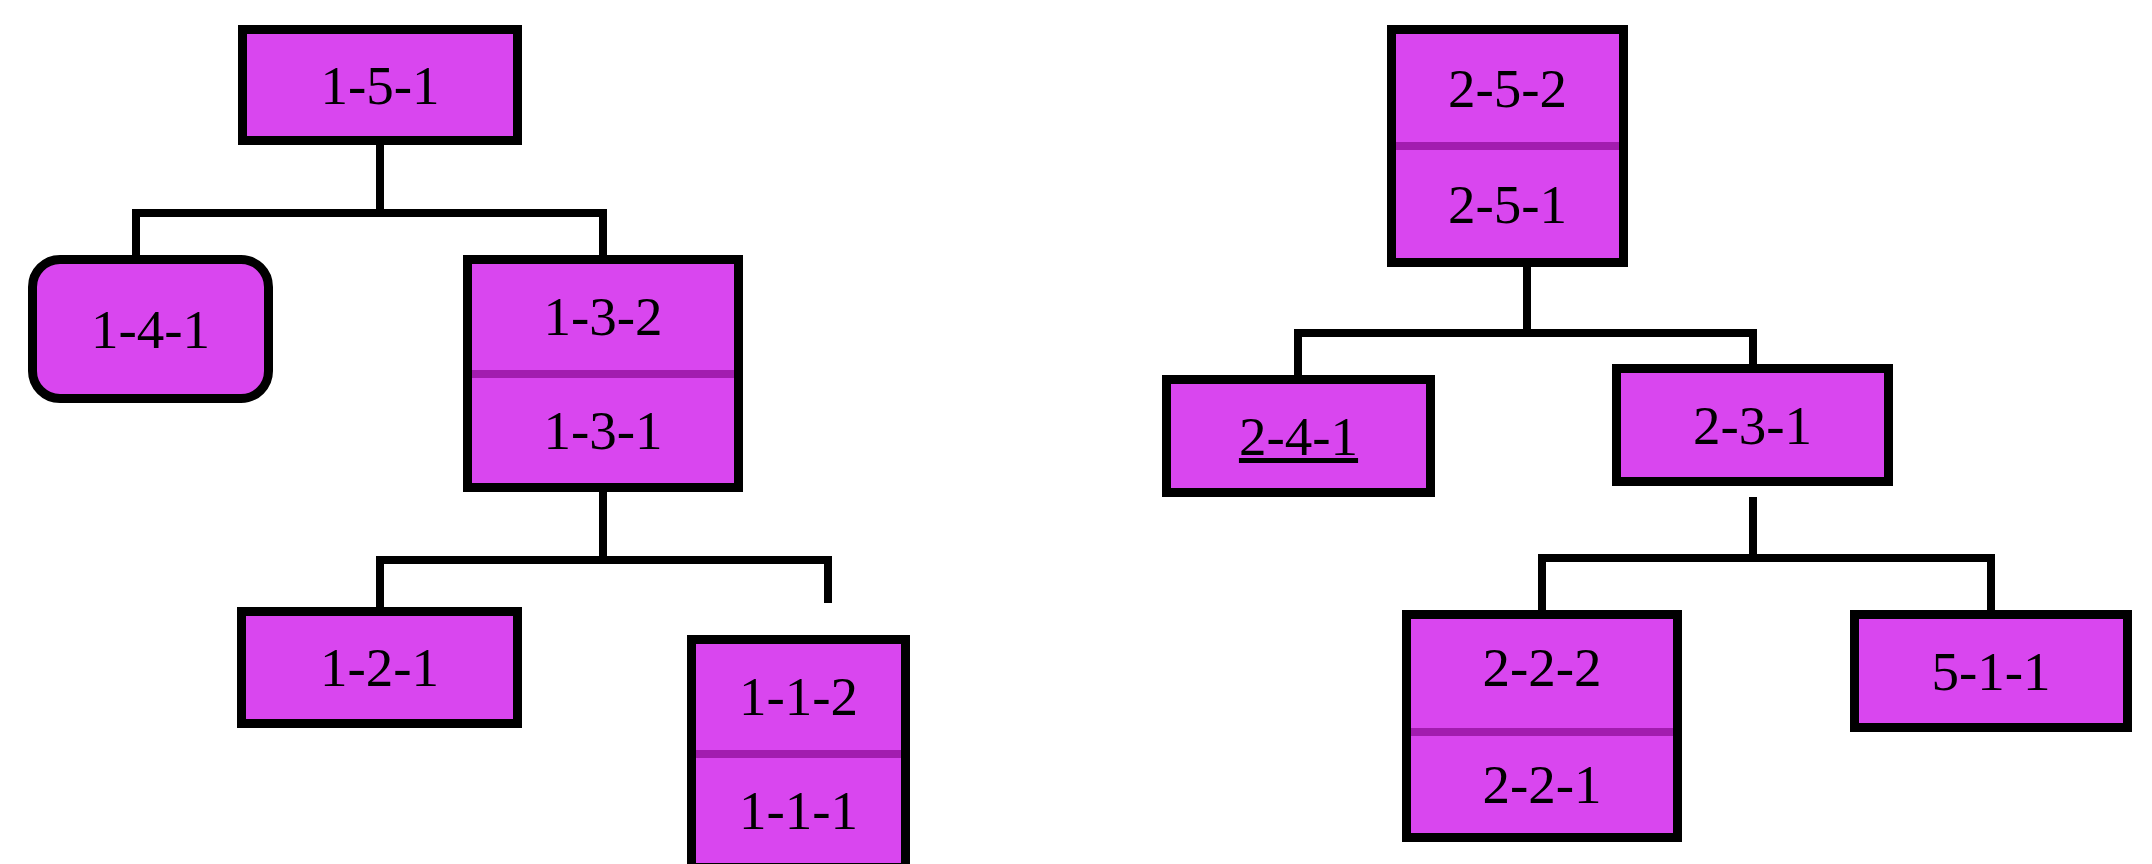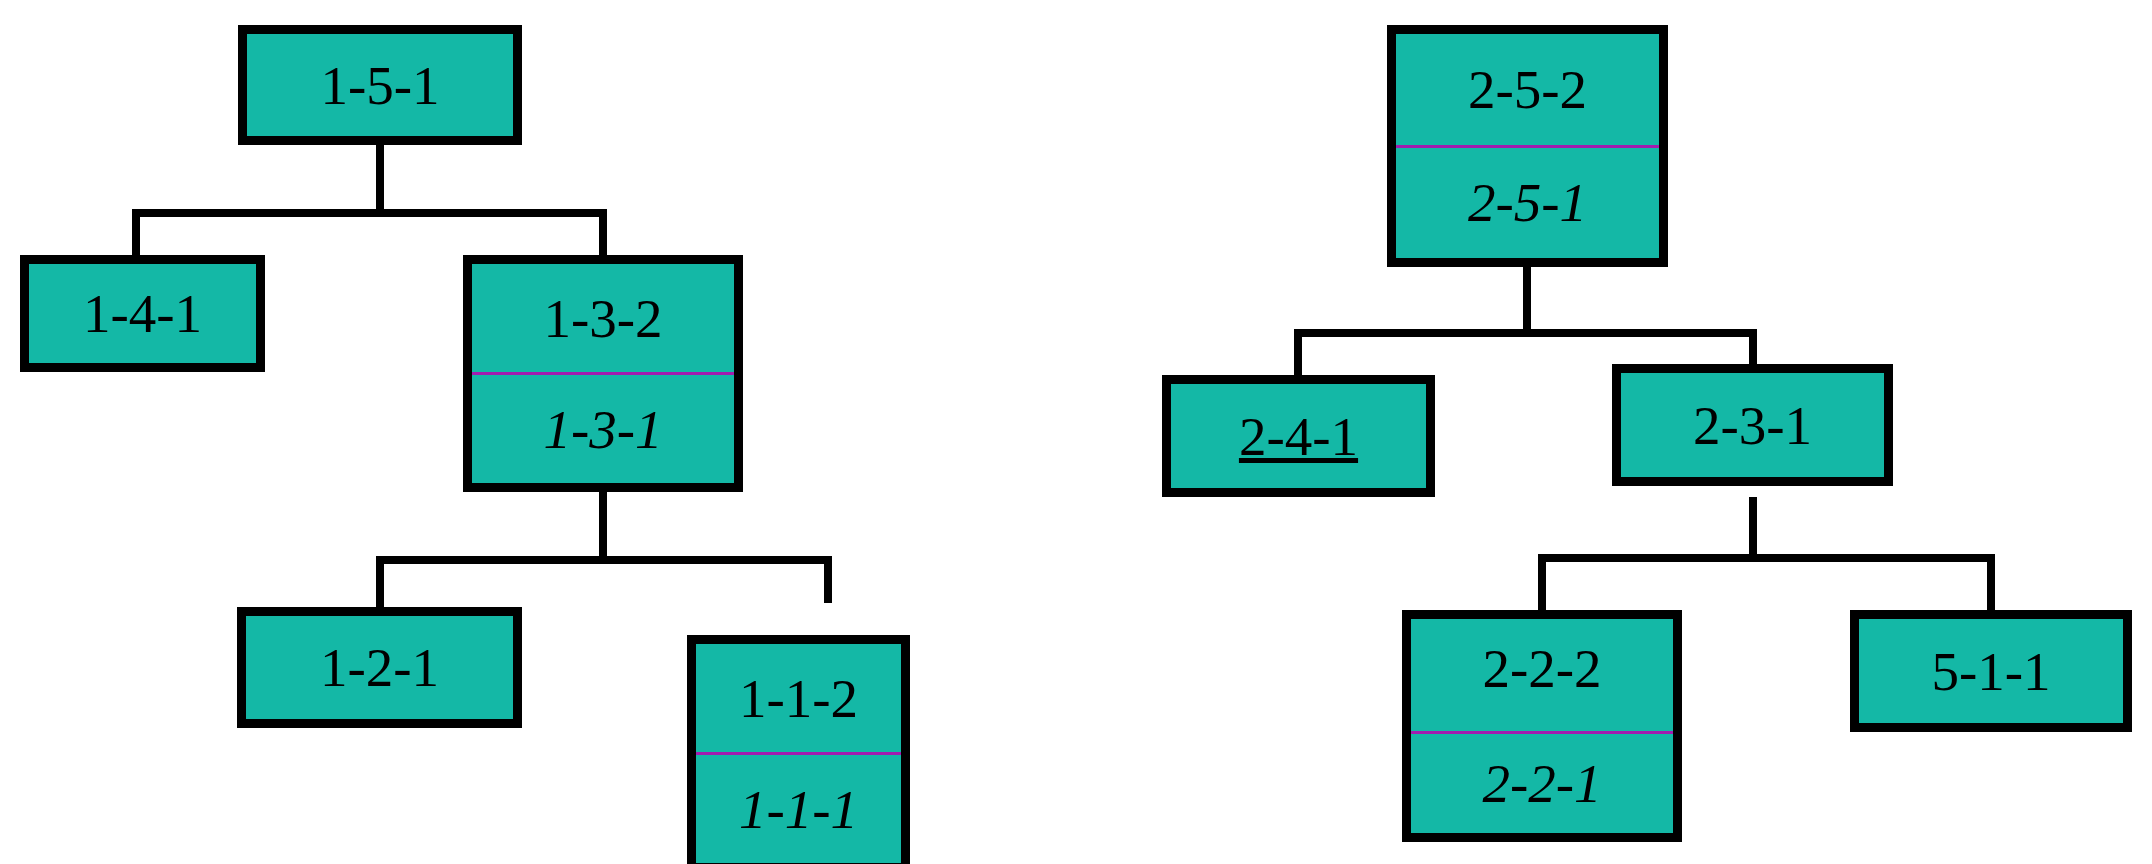--- a/index.html
+++ b/index.html
@@ -14,51 +14,50 @@
     height: 864px;
     background: #ffffff;
     color: #000000;
     font-family: "Liberation Serif", "DejaVu Serif", serif;
     overflow: hidden;
   }
   .node {
     position: absolute;
     box-sizing: border-box;
     border: 9px solid #000000;
-    background: #14b8a6;
+    background: #d946ef;
     display: flex;
     flex-direction: column;
   }
   .cell {
     flex: 1 1 0;
     display: flex;
     align-items: center;
     justify-content: center;
     font-size: 55px;
     line-height: 1;
     white-space: nowrap;
   }
   .cell + .cell {
-    border-top: 3px solid #a21caf;
-    font-style: italic;
+    border-top: 8px solid #a21caf;
   }
   .line {
     position: absolute;
     background: #000000;
   }
 
   
   .t1n5 { left: 238px;  top: 25px;  width: 284px; height: 120px; }
-  .t1n4 { left: 20px;   top: 255px; width: 245px; height: 117px; }
+  .t1n4 { left: 28px;   top: 255px; width: 245px; height: 148px; border-radius: 32px; }
   .t1n3 { left: 463px;  top: 255px; width: 280px; height: 237px; }
   .t1n2 { left: 237px;  top: 607px; width: 285px; height: 121px; text-align: right; }
   .t1n1 { left: 687px;  top: 635px; width: 223px; height: 237px; }
 
   
-  .t2n5 { left: 1387px; top: 25px;  width: 281px; height: 242px; justify-content: center; }
+  .t2n5 { left: 1387px; top: 25px;  width: 241px; height: 242px; justify-content: center; }
   .t2n4 { left: 1162px; top: 375px; width: 273px; height: 122px; text-decoration: underline; }
   .t2n3 { left: 1612px; top: 364px; width: 281px; height: 122px; }
   .t2n2 { left: 1402px; top: 610px; width: 280px; height: 232px; gap: 12px; }
   .t2n1 { left: 1850px; top: 610px; width: 282px; height: 122px; }
 
   
   .t1v1 { left: 376px;  top: 145px; width: 8px;   height: 72px; }
   .t1h1 { left: 132px;  top: 209px; width: 475px; height: 8px;  }
   .t1v2 { left: 132px;  top: 209px; width: 8px;   height: 46px; }
   .t1v3 { left: 599px;  top: 209px; width: 8px;   height: 46px; }

